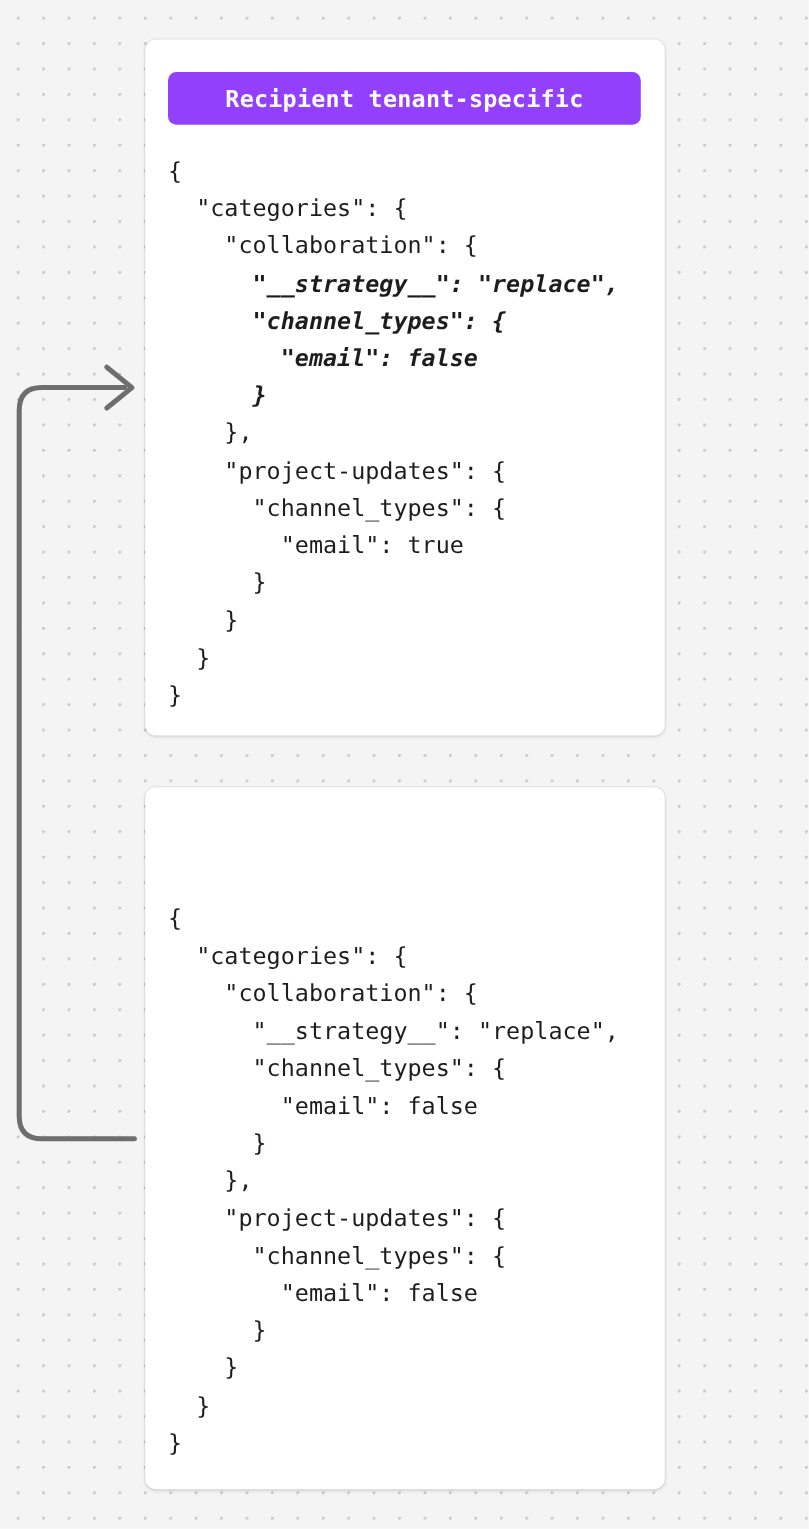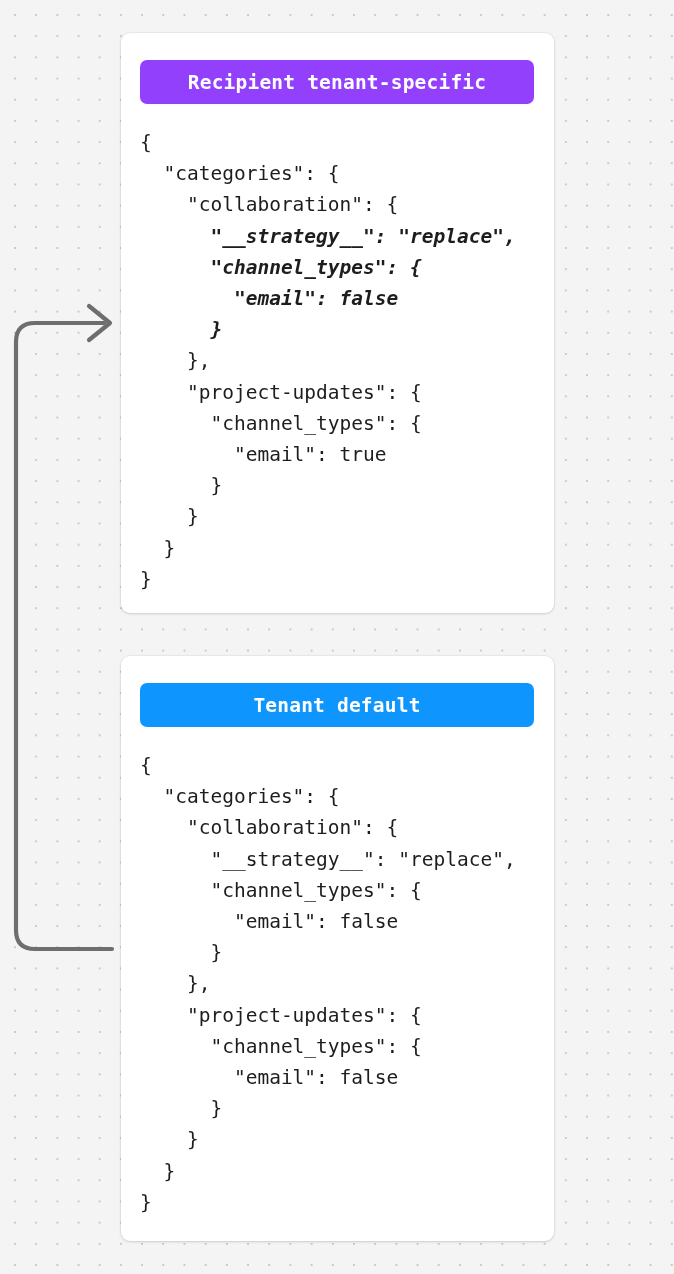--- a/index.html
+++ b/index.html
@@ -101,17 +101,16 @@
     <path d="M112 949 L35 949 Q16 949 16 930 L16 342 Q16 323 35 323 L104 323" fill="none" stroke="#6e6e6e" stroke-width="4.2" stroke-linecap="round" stroke-linejoin="round"></path>
     <path d="M89 306 L110 323 L89 340" fill="none" stroke="#6e6e6e" stroke-width="4.2" stroke-linecap="round" stroke-linejoin="round"></path>
   </svg>
 
   <div class="card" id="card-recipient">
     <div class="card-header header-purple" style="background: rgb(147, 64, 252);">Recipient tenant-specific</div>
     <div class="code-block"><span class="code-line">{</span><span class="code-line">  "categories": {</span><span class="code-line">    "collaboration": {</span><span class="code-line hl">      "__strategy__": "replace",</span><span class="code-line hl">      "channel_types": {</span><span class="code-line hl">        "email": false</span><span class="code-line hl">      }</span><span class="code-line">    },</span><span class="code-line">    "project-updates": {</span><span class="code-line">      "channel_types": {</span><span class="code-line">        "email": true</span><span class="code-line">      }</span><span class="code-line">    }</span><span class="code-line">  }</span><span class="code-line">}</span></div>
   </div>
 
   <div class="card" id="card-tenant">
-    <div class="card-header header-blue" style="background: rgb(15, 150, 254);">Tenant default</div>
     <div class="code-block"><span class="code-line">{</span><span class="code-line">  "categories": {</span><span class="code-line">    "collaboration": {</span><span class="code-line">      "__strategy__": "replace",</span><span class="code-line">      "channel_types": {</span><span class="code-line">        "email": false</span><span class="code-line">      }</span><span class="code-line">    },</span><span class="code-line">    "project-updates": {</span><span class="code-line">      "channel_types": {</span><span class="code-line">        "email": false</span><span class="code-line">      }</span><span class="code-line">    }</span><span class="code-line">  }</span><span class="code-line">}</span></div>
   </div>
 
 </div>
 
 </body></html>

